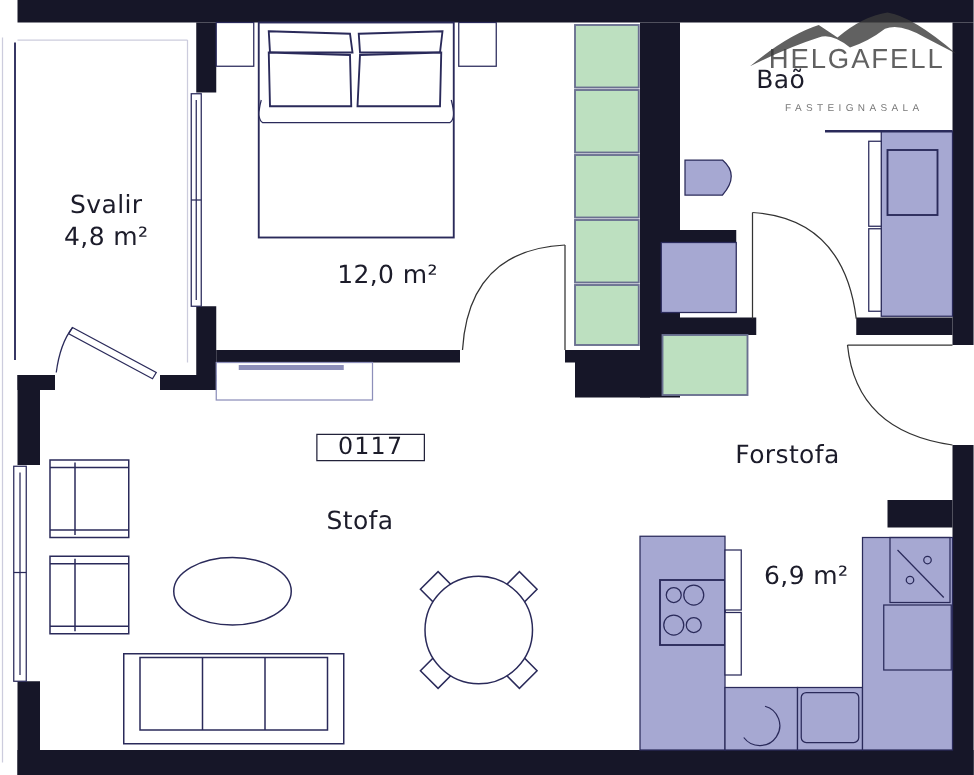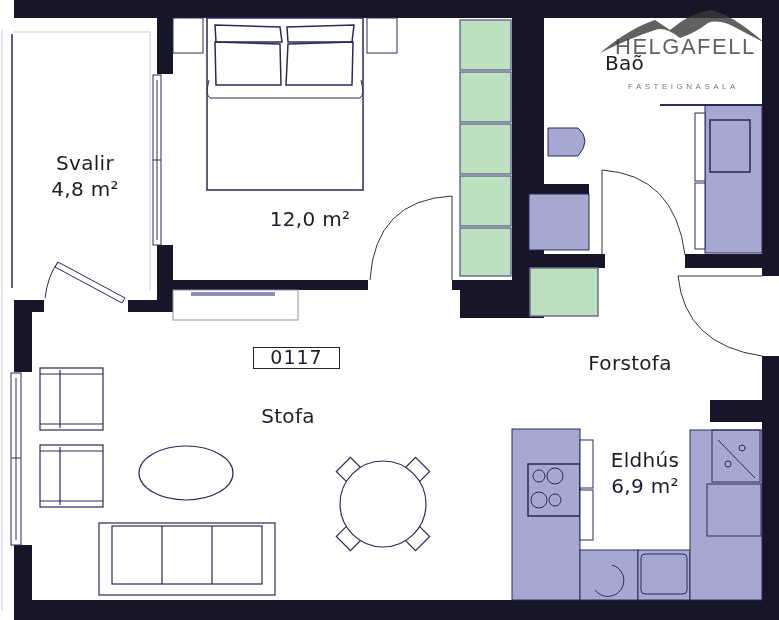--- a/index.html
+++ b/index.html
@@ -186,21 +186,20 @@
   <span style="padding-left:15px;">Baõ</span>
 </div>
 <div class="unit-box">0117</div>
 <div class="room-label" style="left:228px; top:375px; width:120px;margin-top:28px;">
   <span>Stofa</span>
 </div>
 <div class="room-label" style="left:570px; top:350px; width:120px;text-align:center;">
   <span>Forstofa</span>
 </div>
 <div class="room-label" style="left:595px; top:447px; width:100px;">
-  <span>Eldhús</span>
   <span>6,9 m²</span>
 </div>
 
 <svg class="logo" viewBox="0 0 180 90">
   <path d="M0,45 Q30,20 55,12 L70,22 Q90,5 110,2 Q130,5 165,35 L140,22 Q120,10 108,15 Q95,25 80,30 Q65,18 55,22 Q30,30 0,45 Z" fill="#3a3a3a" opacity="0.8"></path>
 </svg>
 <div class="logo-text">HELGAFELL</div>
 <div class="logo-sub">FASTEIGNASALA</div>
 
 </body></html>

